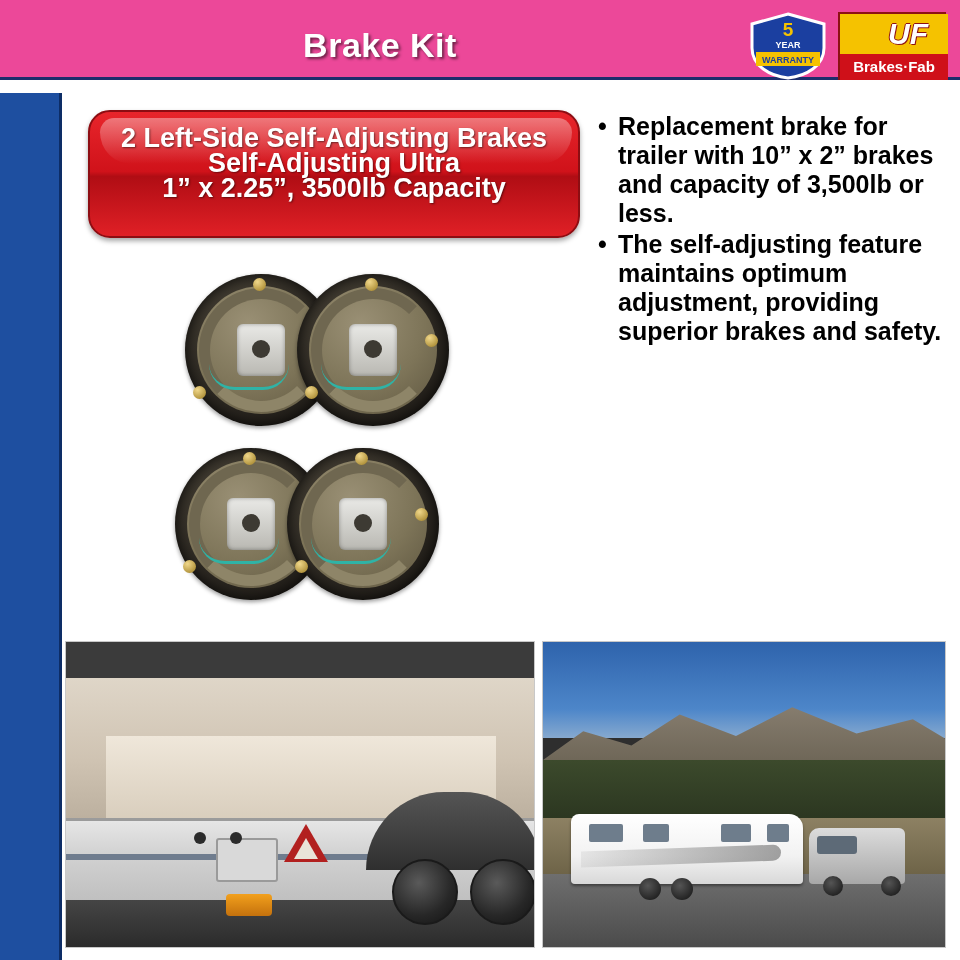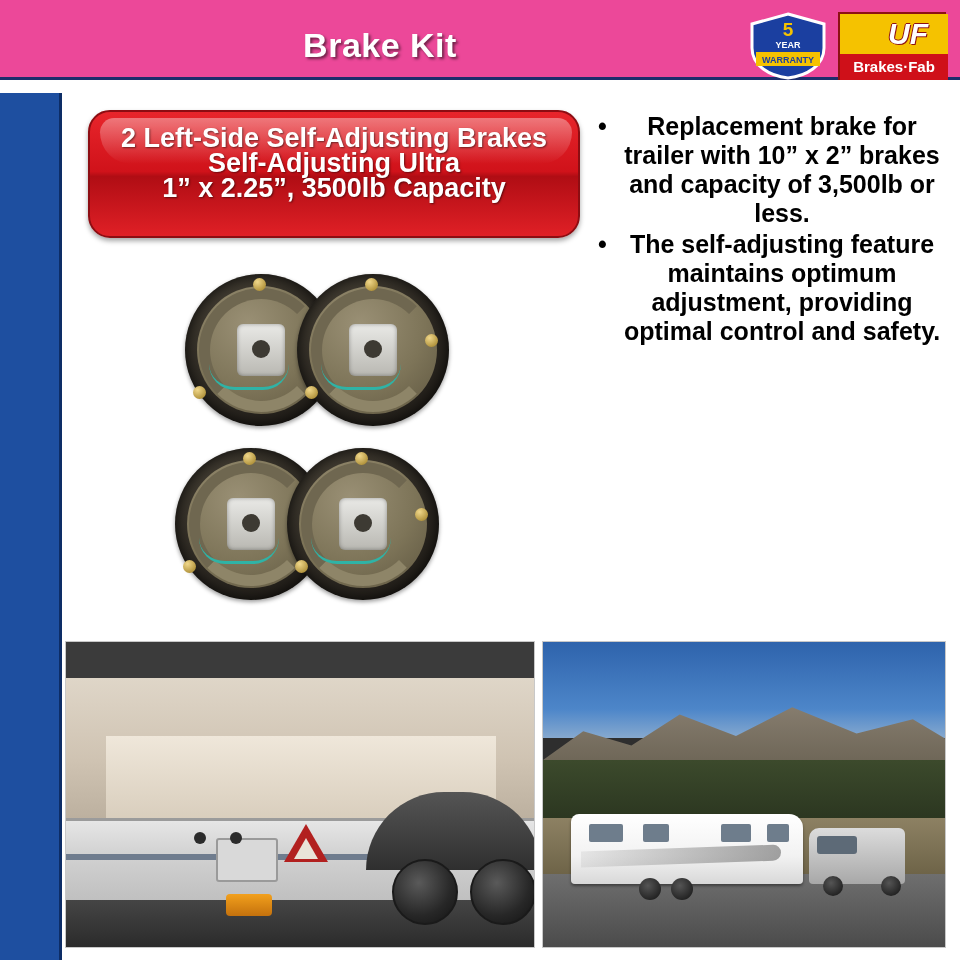--- a/index.html
+++ b/index.html
@@ -104,21 +104,20 @@
     font-size: 27px;
     font-weight: bold;
     line-height: 25px;
     text-shadow: 1px 1px 2px rgba(0,0,0,.5);
   }
 
   
   .bullets {
     position: absolute; left: 596px; top: 112px;
     width: 350px;
-    text-align: center;
   }
   .bullet {
     position: relative;
     padding-left: 22px;
     margin-bottom: 2px;
     font-size: 25px;
     font-weight: bold;
     line-height: 29px;
     color: #000000;
   }
@@ -350,21 +349,21 @@
   <div class="blue-rail"></div>
 
   <div class="callout">
     <div class="callout-line">2 Left-Side Self-Adjusting Brakes</div>
     <div class="callout-line">Self-Adjusting Ultra</div>
     <div class="callout-line">1” x 2.25”, 3500lb Capacity</div>
   </div>
 
   <div class="bullets">
     <div class="bullet">Replacement brake for trailer with 10” x 2” brakes and capacity of 3,500lb or less.</div>
-    <div class="bullet">The self-adjusting feature maintains optimum adjustment, providing optimal control and safety.</div>
+    <div class="bullet">The self-adjusting feature maintains optimum adjustment, providing superior brakes and safety.</div>
   </div>
 
   <div class="product-photo">
     <div class="brake" style="left:120px; top:24px;">
       <div class="ring-outer"></div>
       <div class="ring-inner"></div>
       <div class="shoe"></div>
       <div class="wire"></div>
       <div class="hub"></div>
       <div class="bolt b1"></div>

